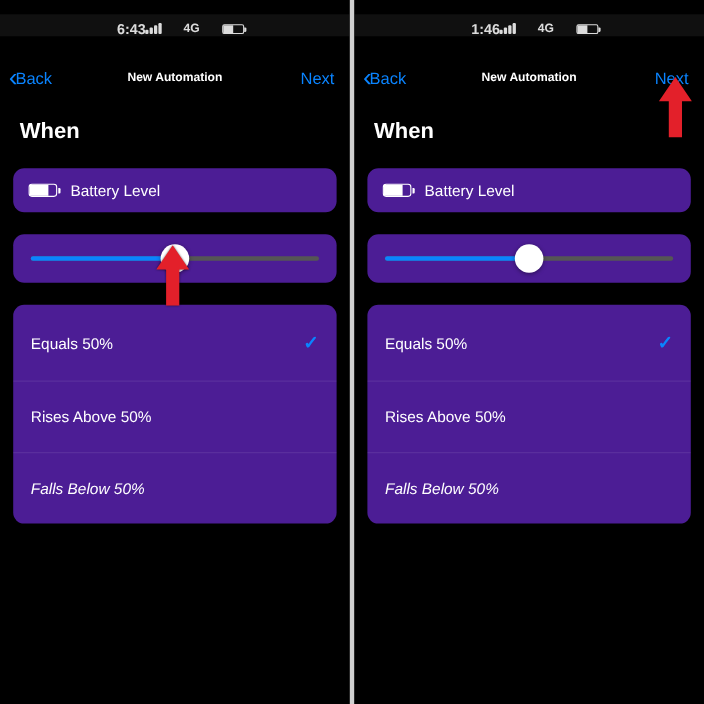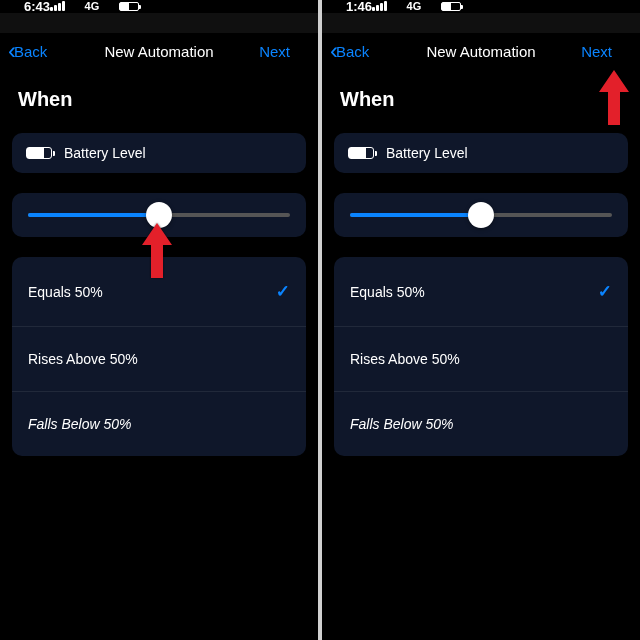--- a/index.html
+++ b/index.html
@@ -1,37 +1,37 @@
 <!DOCTYPE html>
 <html><head>
   <meta charset="utf-8">
   <style>
     * { margin:0; padding:0; box-sizing:border-box; font-family: -apple-system, "Helvetica Neue", Arial, sans-serif; -webkit-font-smoothing:antialiased; }
     body { width:640px; height:640px; background:#d0d0d0; display:flex; gap:4px; overflow:hidden; }
     .screen { flex:1; background:#000; position:relative; overflow:hidden; }
-    .status-strip { display:flex; justify-content:flex-start; align-items:center; padding:0 14px 2px 24px; color:#fff; font-size:13px; font-weight:600; height:14px; }
+    .status-strip { display:flex; justify-content:center; align-items:center; padding:0 14px 2px 24px; color:#fff; font-size:13px; font-weight:600; height:14px;margin-top:20px; }
     .status-strip .right { display:flex; align-items:center; gap:20px; }
     .signal { display:flex; gap:1.5px; align-items:flex-end; }
     .signal span { width:2.5px; background:#fff; border-radius:1px; }
     .signal span:nth-child(1){height:4px;}
     .signal span:nth-child(2){height:6px;}
     .signal span:nth-child(3){height:8px;}
     .signal span:nth-child(4){height:10px;}
     .batt { width:20px; height:9px; border:1px solid #fff; border-radius:2px; position:relative; }
     .batt::after { content:""; position:absolute; right:-3px; top:2px; width:2px; height:4px; background:#fff; border-radius:0 1px 1px 0; }
     .batt i { display:block; height:100%; width:50%; background:#fff; }
     .netlabel { font-size:11px; font-weight:600; }
     .fade { position:absolute; top:13px; left:0; right:0; height:20px; background:rgba(80,80,80,0.2); z-index:0;}
     .nav { position:relative; display:flex; align-items:center; justify-content:center; height:54px; margin-top:10px; z-index:1;}
-    .nav-title { color:#fff; font-size:15px; font-weight:400; }
+    .nav-title { color:#fff; font-size:11px; font-weight:700; }
     .back { position:absolute; left:8px; display:flex; align-items:center; color:#0a84ff; font-size:15px; }
     .back .chev { font-size:24px; line-height:1; margin-right:-2px; }
-    .next { position:absolute; right:28px; color:#0a84ff; font-size:15px; }
+    .next { position:absolute; right:14px; color:#0a84ff; font-size:15px; }
     .section-label { color:#fff; font-size:20px; font-weight:700; padding:10px 18px 22px; }
-    .card { background:#0f172a; margin:0 12px 20px; border-radius:10px; }
+    .card { background:#4c1d95; margin:0 12px 20px; border-radius:10px; }
     .batt-row { display:flex; align-items:center; padding:12px 14px; gap:12px; color:#fff; font-size:14px; }
     .bicon { width:26px; height:12px; border:1.5px solid #fff; border-radius:3px; position:relative; }
     .bicon::after { content:""; position:absolute; right:-4px; top:3px; width:2px; height:5px; background:#fff; border-radius:0 1px 1px 0; }
     .bicon i { display:block; width:70%; height:100%; background:#fff; }
     .slider-card { padding:20px 16px; }
     .track { position:relative; height:4px; background:#555; border-radius:2px; }
     .fill { position:absolute; left:0; top:0; bottom:0; background:#0a84ff; border-radius:2px; }
     .thumb { position:absolute; top:50%; width:26px; height:26px; background:#fff; border-radius:50%; transform:translate(-50%,-50%); box-shadow:0 1px 4px rgba(0,0,0,0.4);}
     .options .row { display:flex; align-items:center; justify-content:space-between; padding:24px 16px; color:#fff; font-size:14px; border-bottom:1px solid rgba(255,255,255,0.08);}
     .options .row:last-child { border-bottom:none;font-style:italic;}

